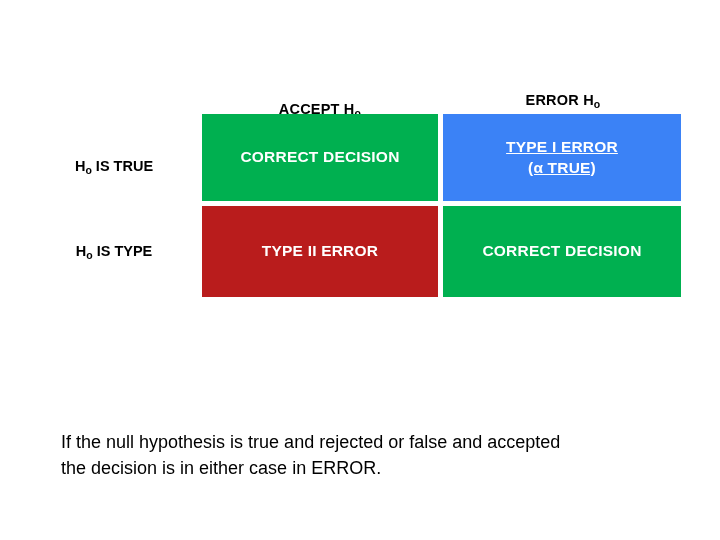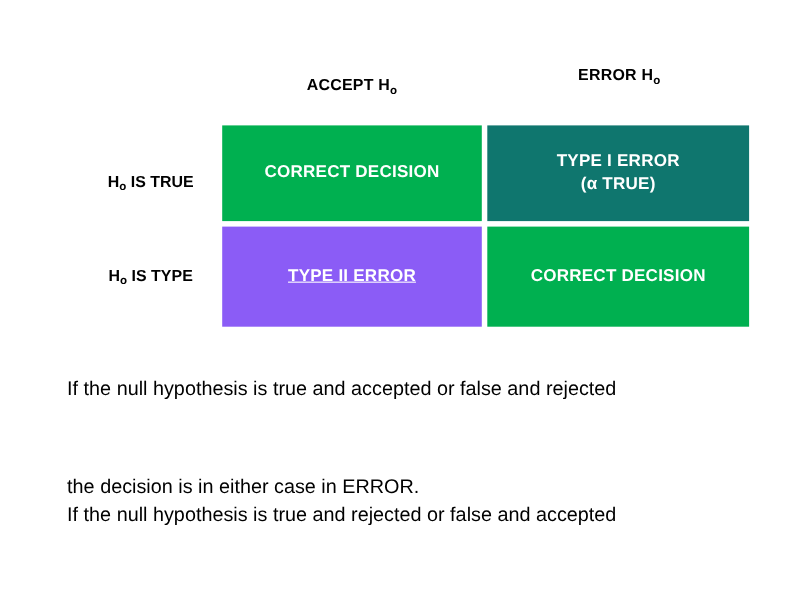--- a/index.html
+++ b/index.html
@@ -13,21 +13,21 @@
     font-family: "Liberation Sans", sans-serif;
     color: #000000;
     overflow: hidden;
     position: relative;
   }
 
   
   .col-headers {
     position: absolute;
     left: 202px;
-    top: 58px;
+    top: 89px;
     width: 479px;
     height: 36px;
   }
   .col-header {
     position: absolute;
     font-size: 14.5px;
     font-weight: bold;
     letter-spacing: 0.2px;
     white-space: nowrap;
     text-align: center;
@@ -51,21 +51,21 @@
   }
 
   
   .row-label {
     position: absolute;
     font-size: 14.5px;
     font-weight: bold;
     white-space: nowrap;
     text-align: center;
     width: 200px;
-    left: 37px;
+    left: 14px;
   }
   .row-label.true  { top: 158px; }
   .row-label.false { top: 243px; }
 
   
   .matrix {
     position: absolute;
     left: 202px;
     top: 114px;
     width: 479px;
@@ -120,41 +120,40 @@
 <div class="row-label false"><span>H</span><span class="sub">o</span><span> IS TYPE</span></div>
 
 <div class="matrix">
 
   <div class="cell r0 c0" style="background-color: rgb(0, 176, 80);">
     <span class="cell-text">
       <span class="cell-line">CORRECT DECISION</span>
     </span>
   </div>
 
-  <div class="cell r0 c1" style="background-color: #0f766e;">
+  <div class="cell r0 c1" style="background-color: #3b82f6; text-decoration: underline;">
     <span class="cell-text">
       <span class="cell-line">TYPE I ERROR</span>
       <span class="cell-line">(α TRUE)</span>
     </span>
   </div>
 
-  <div class="cell r1 c0" style="background-color: #8b5cf6; text-decoration: underline;">
+  <div class="cell r1 c0" style="background-color: #b91c1c;">
     <span class="cell-text">
       <span class="cell-line">TYPE II ERROR</span>
     </span>
   </div>
 
   <div class="cell r1 c1" style="background-color: rgb(0, 176, 80);">
     <span class="cell-text">
       <span class="cell-line">CORRECT DECISION</span>
     </span>
   </div>
 
 </div>
 
 <div class="para p1">
-  <span class="para-line">If the null hypothesis is true and accepted or false and rejected</span>
 </div>
 
 <div class="para p2">
+  <span class="para-line">If the null hypothesis is true and rejected or false and accepted</span>
   <span class="para-line">the decision is in either case in ERROR.</span>
-  <span class="para-line">If the null hypothesis is true and rejected or false and accepted</span>
 </div>
 
 </body></html>

